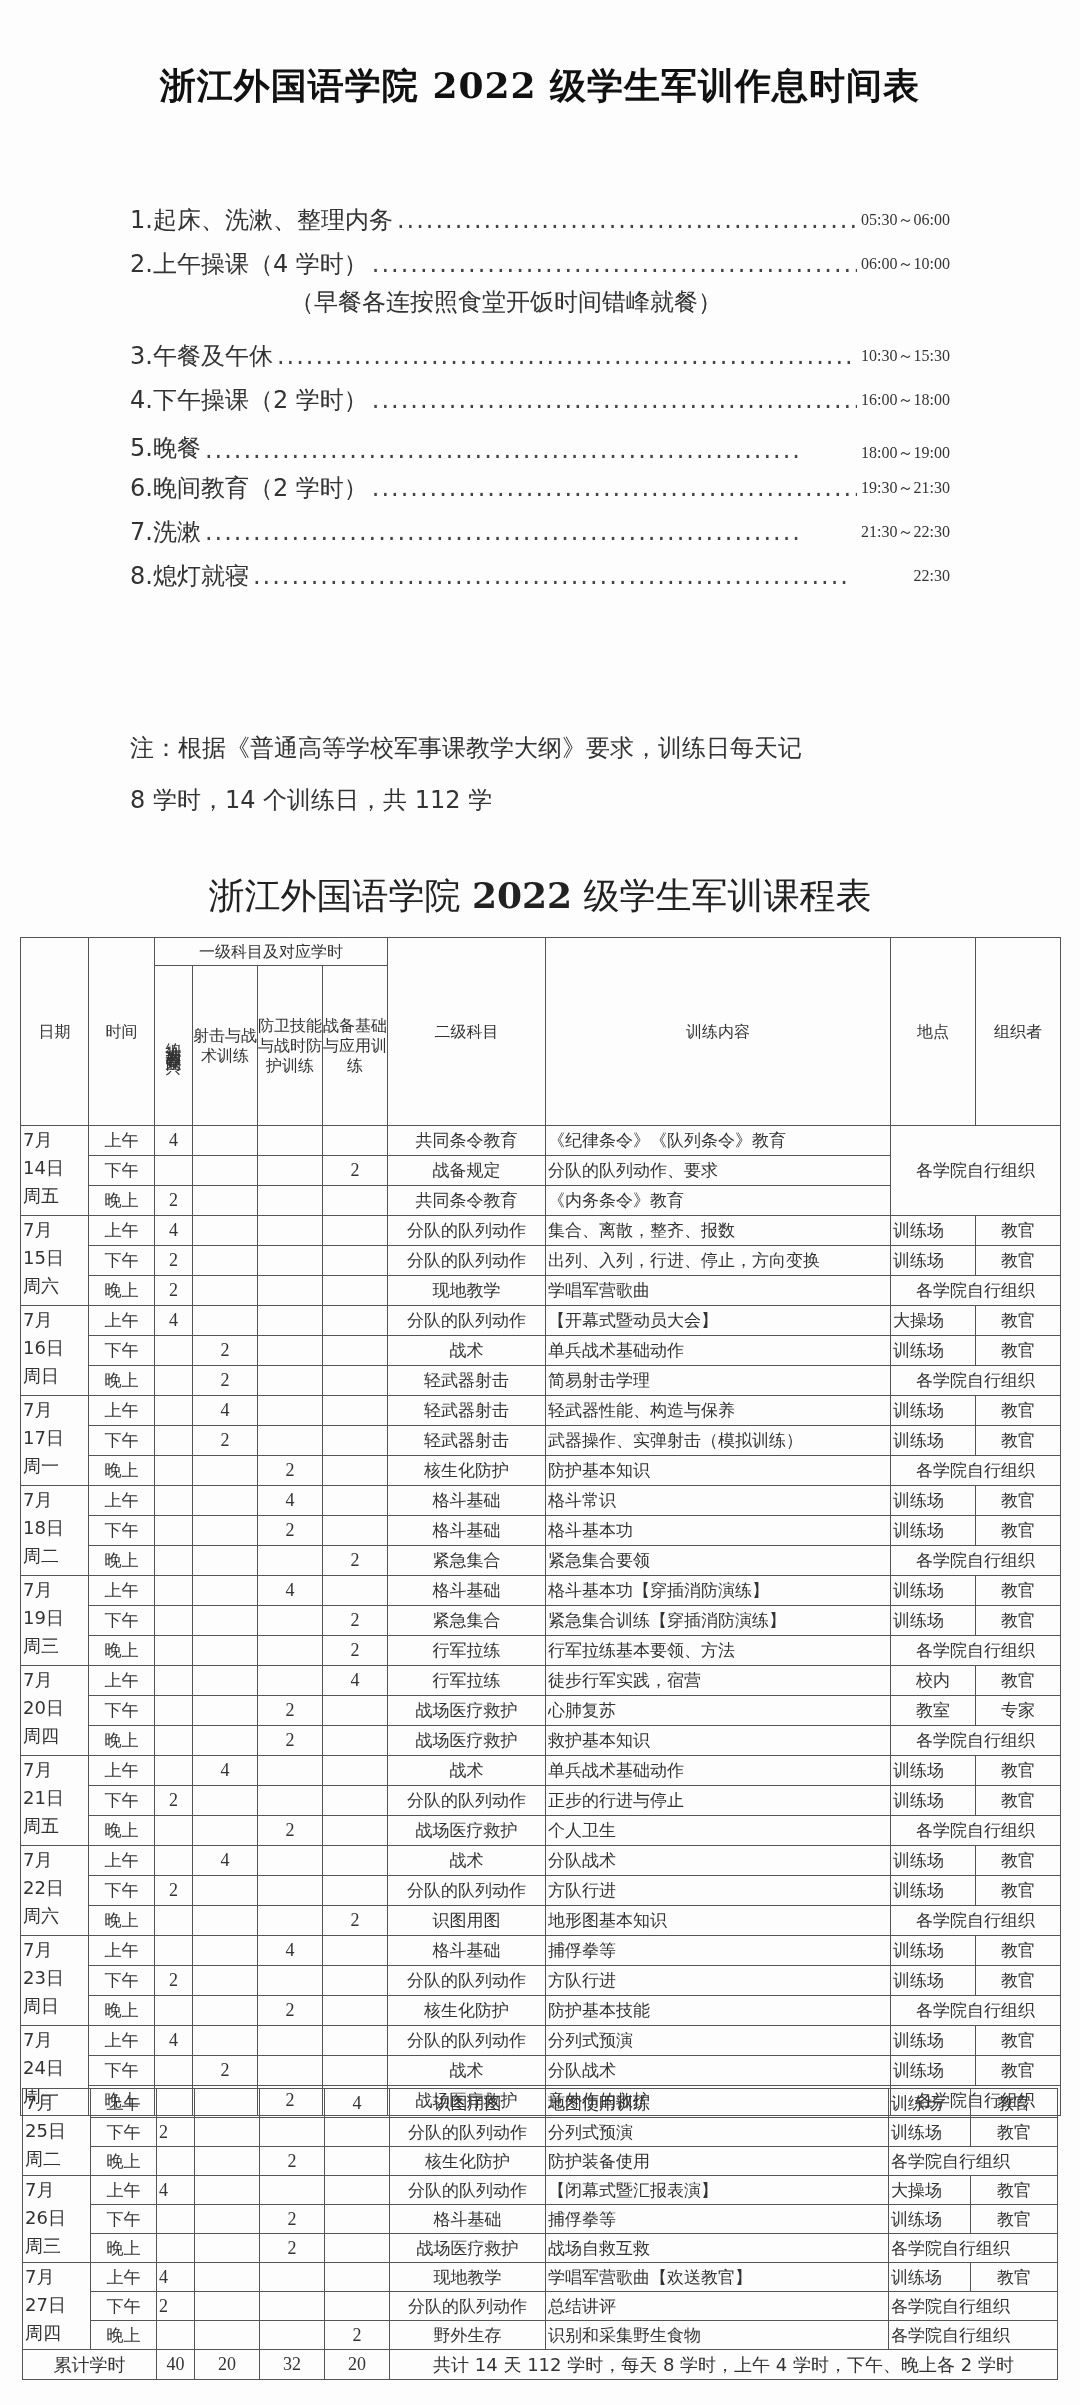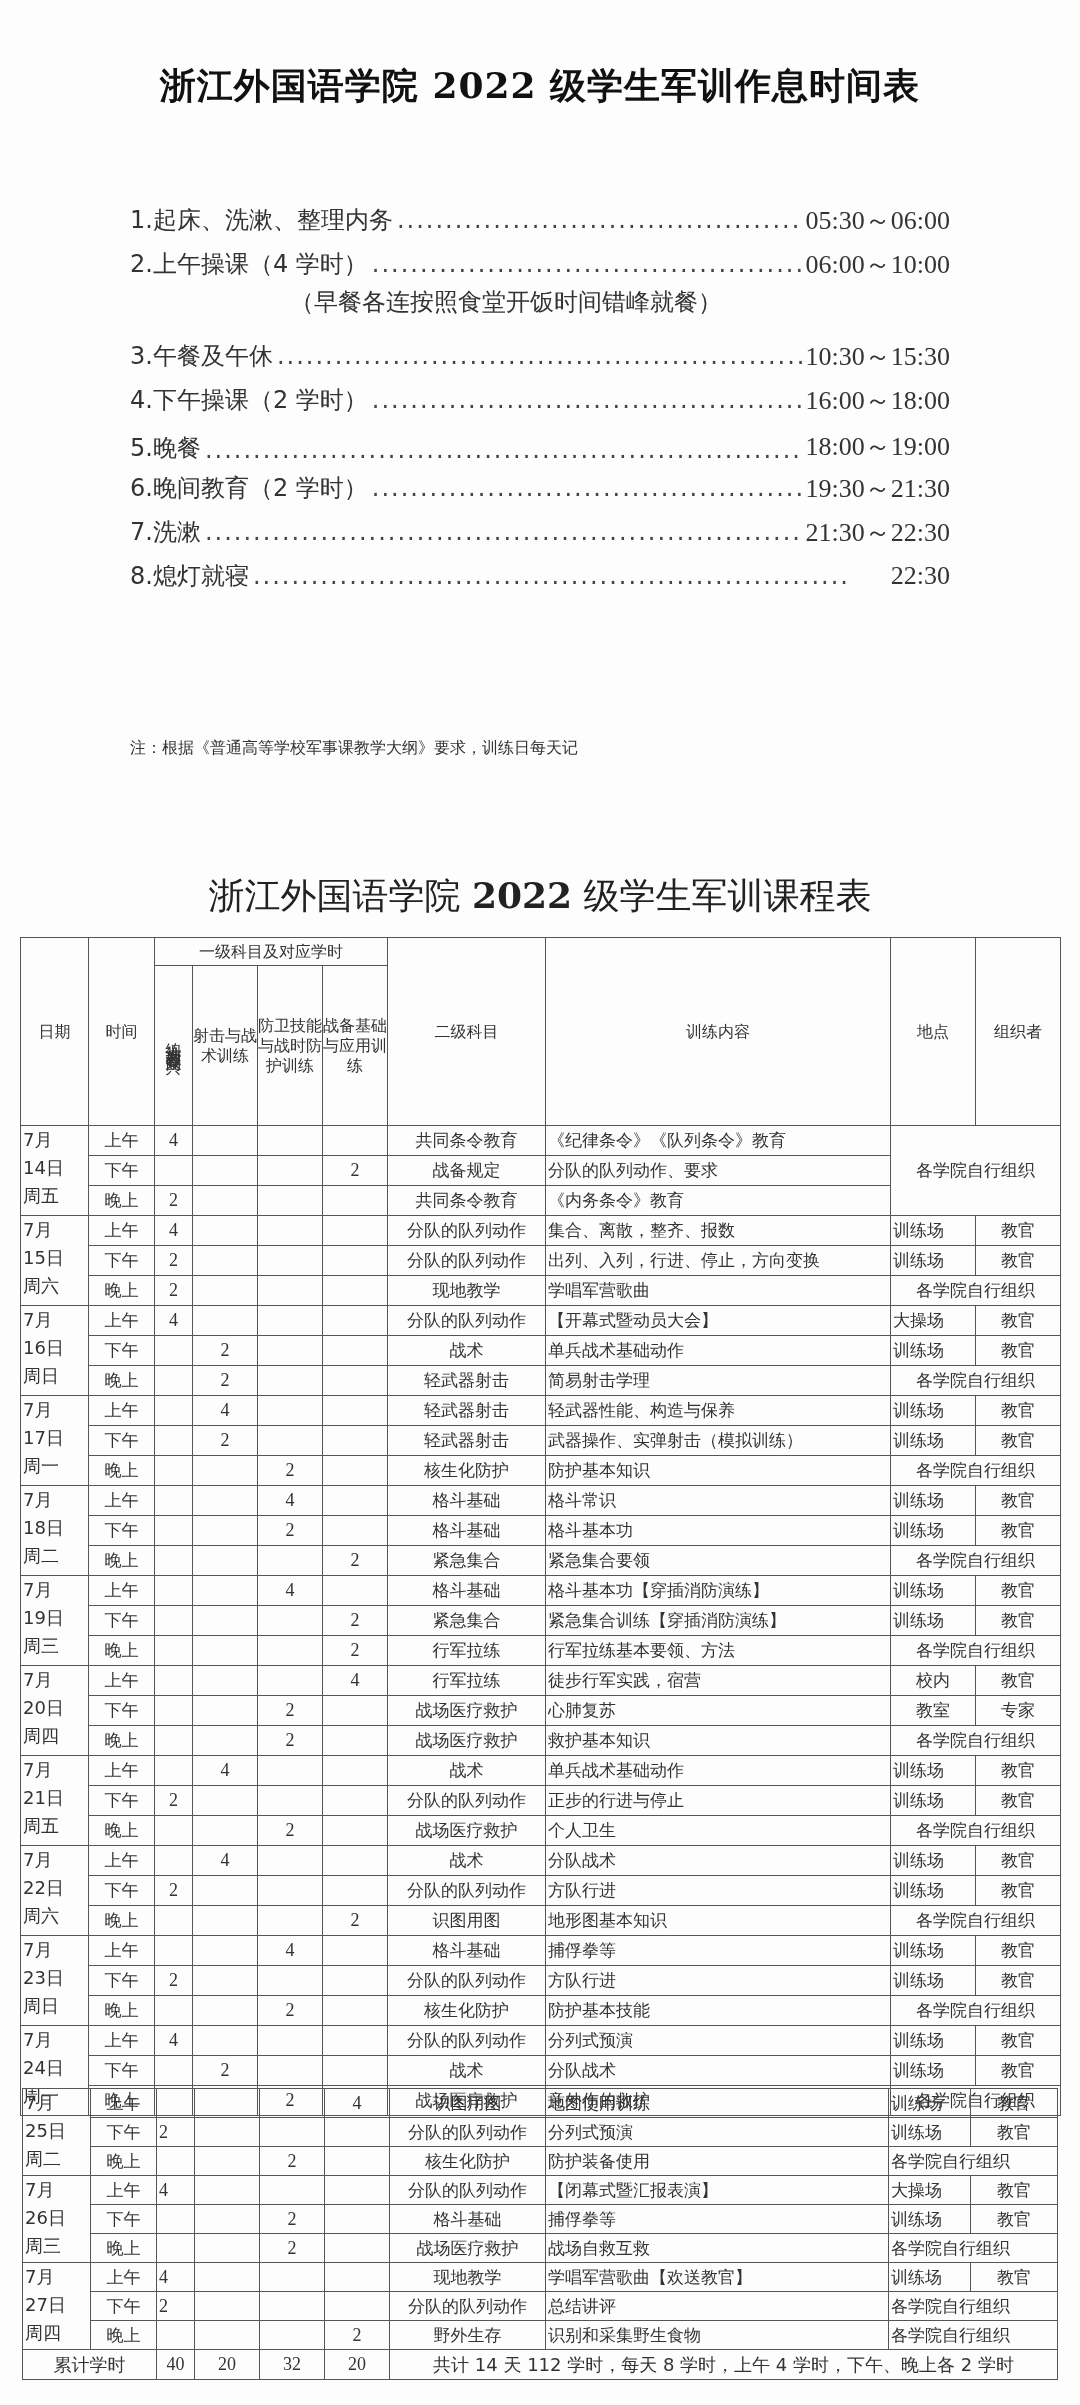--- a/index.html
+++ b/index.html
@@ -6,22 +6,22 @@
   body{width:1080px;height:2405px;position:relative;overflow:hidden;color:#222;
        font-family:"DejaVu Serif","Liberation Serif",serif;}
   .title1{position:absolute;top:62px;left:0;width:1080px;text-align:center;
           font-size:36px;font-weight:bold;letter-spacing:1px;color:#111;
           font-family:"DejaVu Serif",serif;}
   .sched{position:absolute;left:130px;width:820px;font-size:24px;color:#333;
          font-family:"DejaVu Sans",sans-serif;}
   .sched .row{position:absolute;left:0;width:820px;height:40px;display:flex;align-items:center;}
   .sched .lbl{white-space:nowrap;}
   .sched .dots{flex:1;overflow:hidden;white-space:nowrap;letter-spacing:2px;color:#444;margin:0 4px;}
-  .sched .tm{white-space:nowrap;font-family:"Liberation Serif",serif;font-size:26px;}
-  .note{position:absolute;left:130px;top:722px;width:840px;font-size:16px;line-height:52px;color:#333;
+  .sched .tm{white-space:nowrap;font-family:"Liberation Serif",serif;font-size:16px;}
+  .note{position:absolute;left:130px;top:722px;width:840px;font-size:24px;line-height:52px;color:#333;
         font-family:"DejaVu Sans",sans-serif;}
   .title2{position:absolute;top:872px;left:0;width:1080px;text-align:center;font-size:36px;color:#222;
           font-family:"DejaVu Sans",sans-serif;}
   .title2 b{font-family:"DejaVu Serif",serif;}
   table{position:absolute;border-collapse:collapse;table-layout:fixed;font-family:"DejaVu Sans",sans-serif;}
   td{border:1.5px solid #555;padding:0;font-size:17px;color:#333;overflow:hidden;white-space:nowrap;vertical-align:middle;}
   .hdr td{font-size:16px;text-align:center;white-space:normal;line-height:20px;}
   .c{text-align:center;}
   .l{text-align:left;padding-left:2px;}
   .num{text-align:center;font-family:"Liberation Serif",serif;font-size:18px;}
@@ -78,20 +78,21 @@
         <span class="tm">22:30</span>
       </div>
       <div class="row" style="top: 282px;">
         <span style="margin-left:160px">（早餐各连按照食堂开饭时间错峰就餐）</span>
       </div>
     </div>
 </div>
 
 <div class="note">
   <div>注：根据《普通高等学校军事课教学大纲》要求，训练日每天记</div>
+  <div>8 学时，14 个训练日，共 112 学</div>
 </div>
 
 <div class="title2">
   <span>浙江外国语学院 </span><b>2022</b><span> 级学生军训课程表</span>
 </div>
 
 <table id="t1" style="left:20px;top:937px;width:1040px;">
   <colgroup>
     <col style="width:68px">
       <col style="width:66px">

